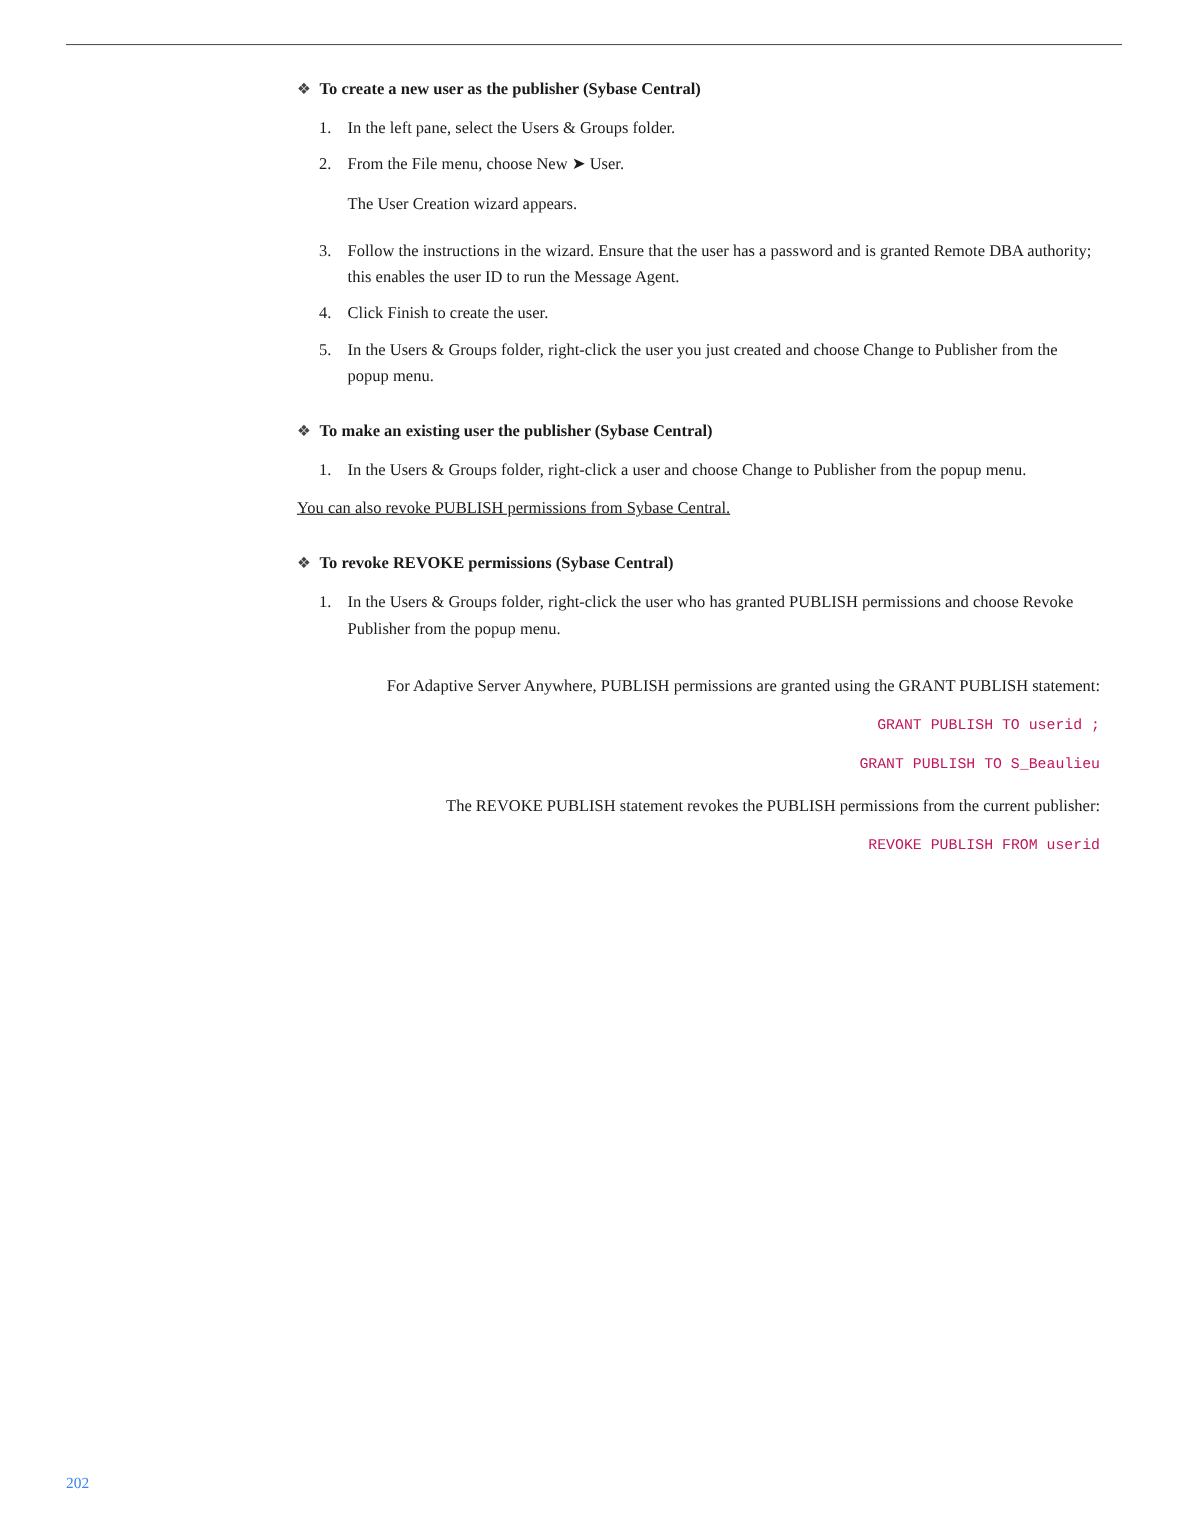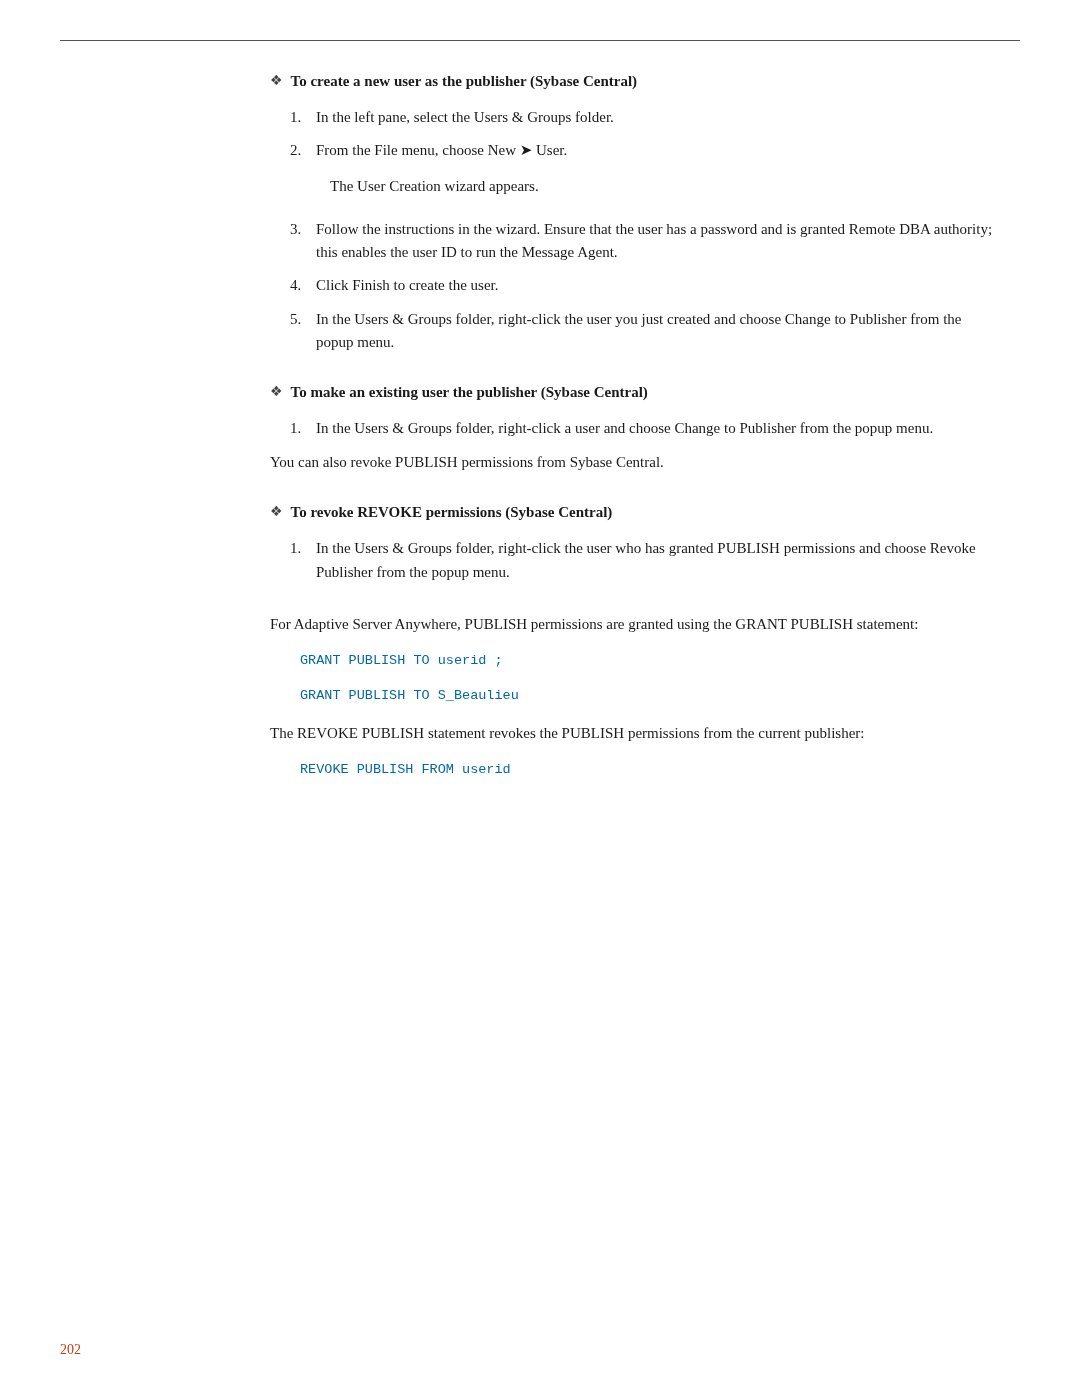--- a/index.html
+++ b/index.html
@@ -83,53 +83,53 @@
     .num {
       flex-shrink: 0;
       min-width: 18px;
     }
 
     .li-content {
       flex: 1;
     }
 
     .sub-note {
-      margin-left: 40px;
+      margin-left: 26px;
       margin-top: 4px;
       margin-bottom: 10px;
       line-height: 1.55;
     }
 
     .plain-text {
       margin-bottom: 14px;
       line-height: 1.6;
     }
 
     .code-block {
       font-family: 'Courier New', Courier, monospace;
       font-size: 13.5px;
-      color: #0369a1;
+      color: #be185d;
       margin: 10px 0 14px 30px;
       line-height: 1.6;
     }
 
     em {
       font-style: italic;
     }
 
     strong {
       font-weight: bold;
     }
 
     .page-number {
       position: absolute;
       bottom: 30px;
       left: 60px;
       font-size: 14px;
-      color: #c2410c;
+      color: #3b82f6;
     }
   </style>
 </head>
 <body>
 
 <div class="page">
   <div class="top-border"></div>
 
   <div class="content-area">
 
@@ -169,37 +169,37 @@
       <div class="bullet-heading">
         <span class="diamond">❖</span>
         <span class="bullet-heading-text">To make an existing user the publisher (Sybase Central)</span>
       </div>
       <ol class="numbered-list">
         <li>
           <span class="num">1.</span>
           <span class="li-content">In the Users &amp; Groups folder, right-click a user and choose Change to Publisher from the popup menu.</span>
         </li>
       </ol>
-      <p class="plain-text" style="margin-top:10px;">You can also revoke PUBLISH permissions from Sybase Central.</p>
+      <p class="plain-text" style="margin-top:10px;text-decoration:underline;">You can also revoke PUBLISH permissions from Sybase Central.</p>
     </div>
 
     <div class="section">
       <div class="bullet-heading">
         <span class="diamond">❖</span>
         <span class="bullet-heading-text">To revoke REVOKE permissions (Sybase Central)</span>
       </div>
       <ol class="numbered-list">
         <li>
           <span class="num">1.</span>
           <span class="li-content">In the Users &amp; Groups folder, right-click the user who has granted PUBLISH permissions and choose Revoke Publisher from the popup menu.</span>
         </li>
       </ol>
     </div>
 
-    <div class="section" style="margin-top:10px;">
+    <div class="section" style="margin-top:10px;text-align:right;">
       <p class="plain-text">For Adaptive Server Anywhere, PUBLISH permissions are granted using the GRANT PUBLISH statement:</p>
       <div class="code-block">GRANT PUBLISH TO userid ;</div>
       <div class="code-block">GRANT PUBLISH TO S_Beaulieu</div>
       <p class="plain-text">The REVOKE PUBLISH statement revokes the PUBLISH permissions from the current publisher:</p>
       <div class="code-block">REVOKE PUBLISH FROM userid</div>
     </div>
 
 
   </div>
 

